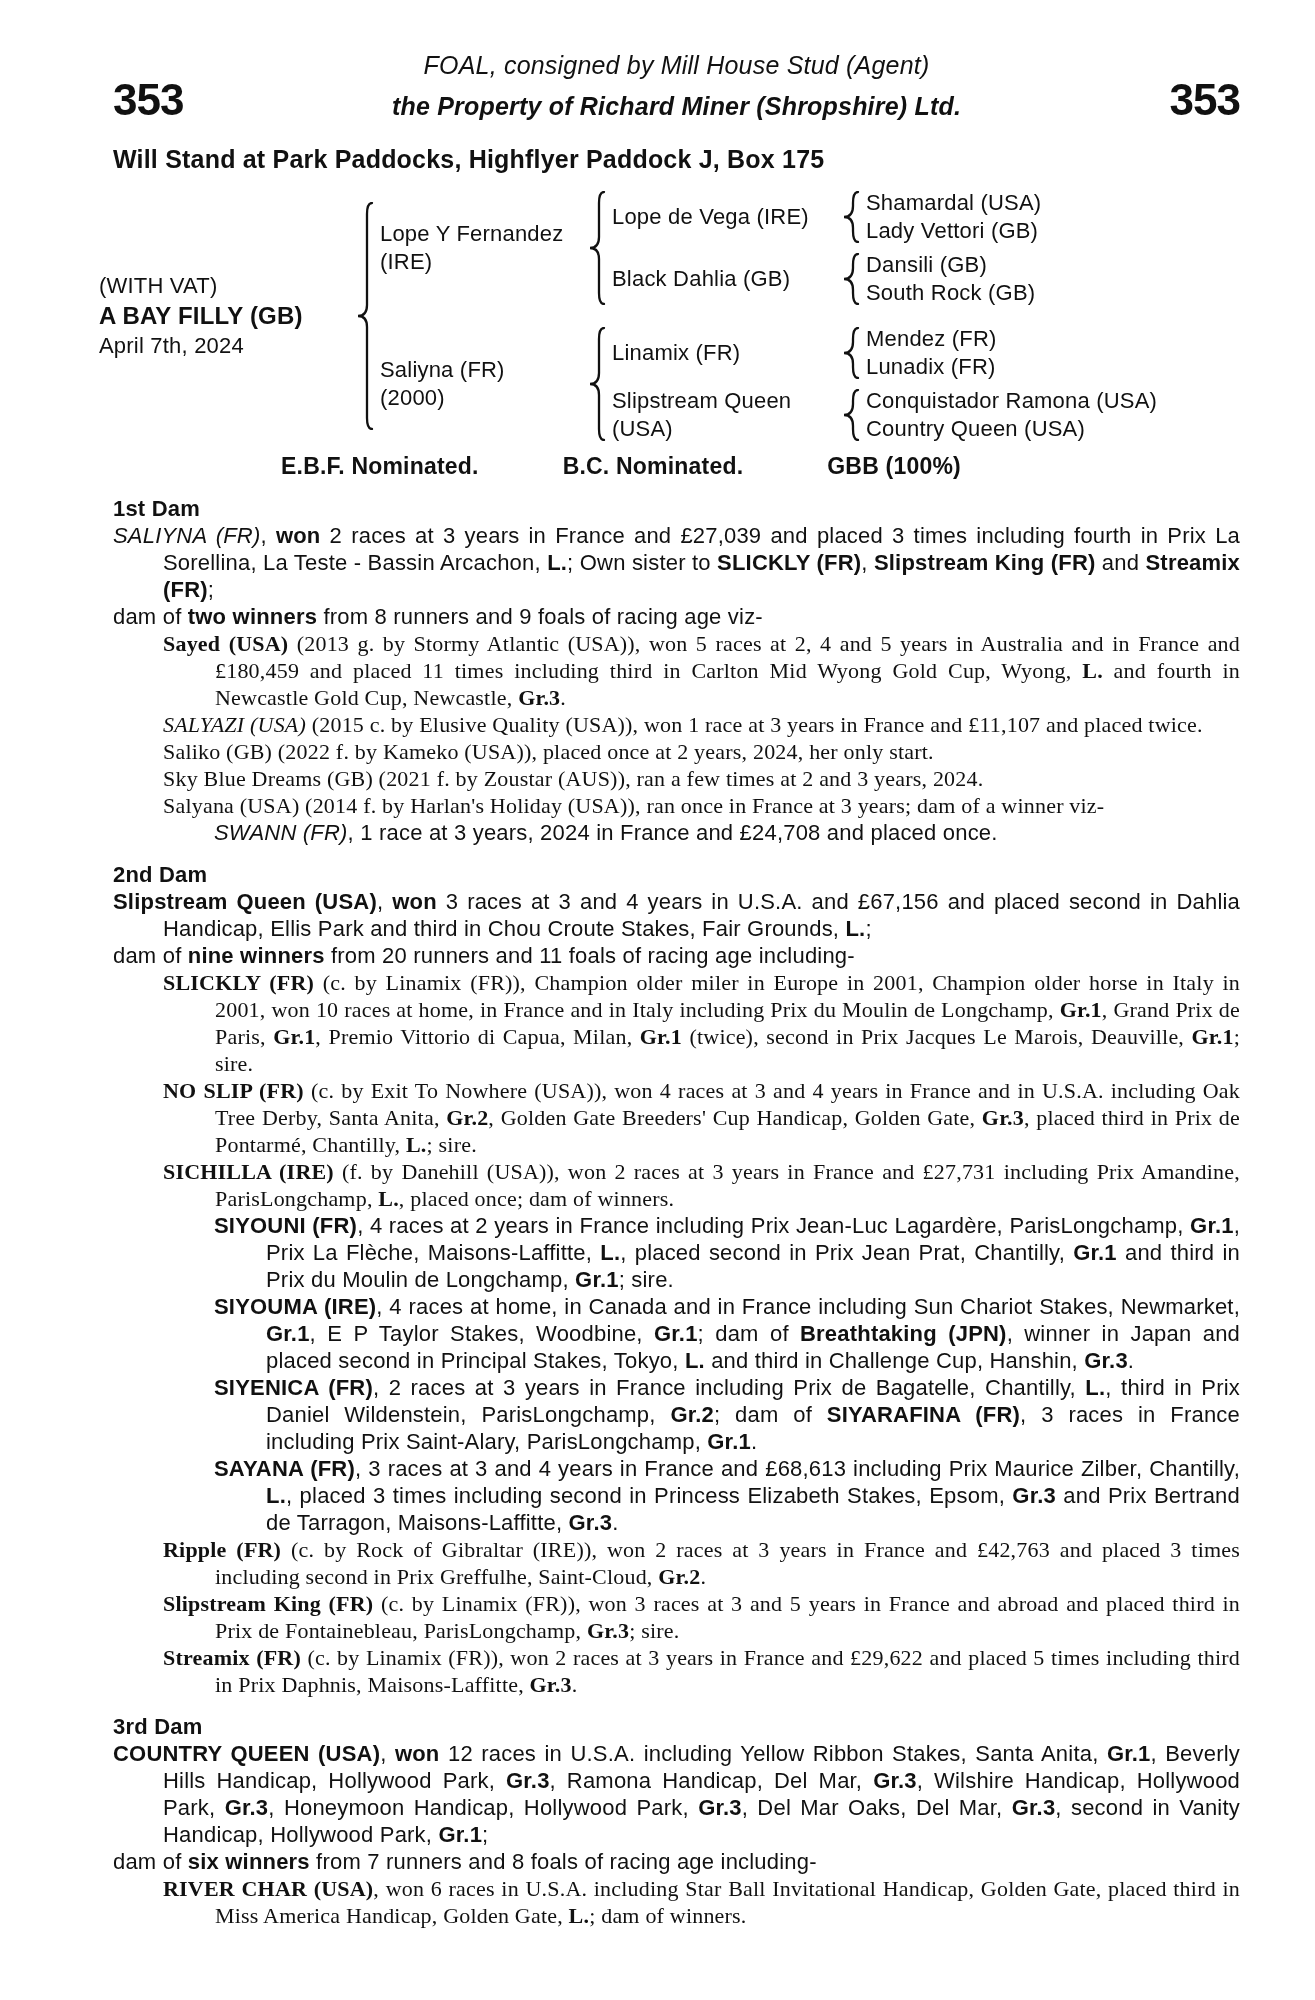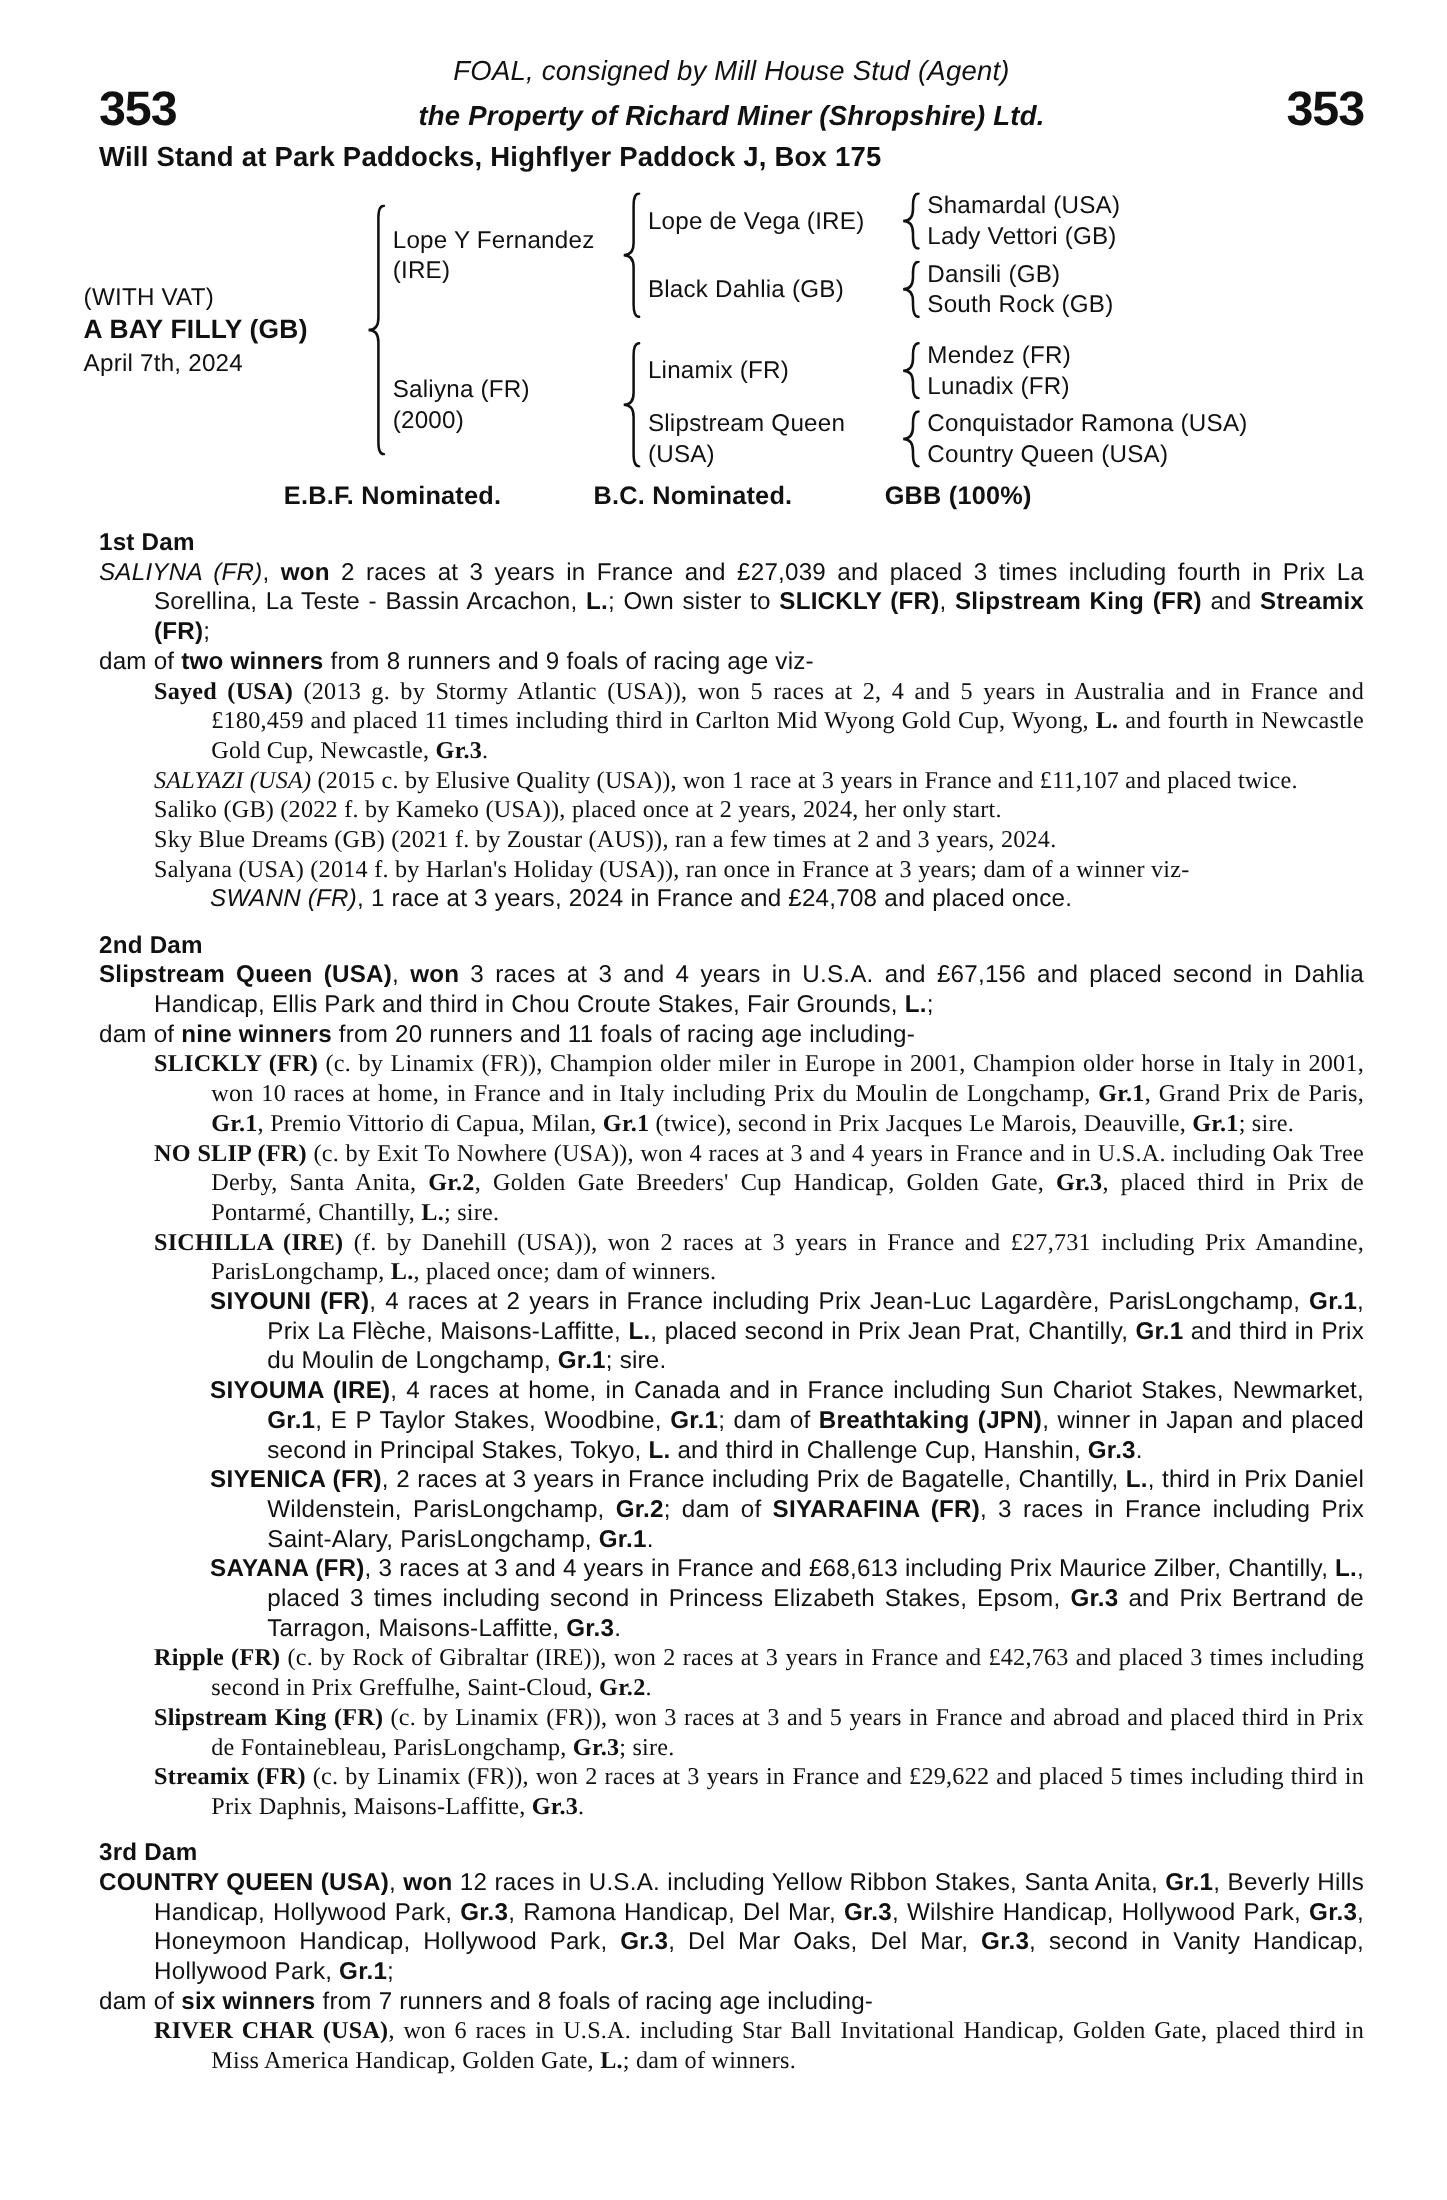--- a/index.html
+++ b/index.html
@@ -1,33 +1,33 @@
 <!DOCTYPE html>
 <html><head>
 <meta charset="utf-8">
 <style>
   html,body{margin:0;padding:0;background:#fff;}
   .page{
     position:relative;
     width:1315px;height:2000px;
     box-sizing:border-box;
-    padding:50px 75px 0 90px;
+    padding:50px 75px 0 113px;
     background:#fff;color:#111;
     font-family:"Liberation Sans", sans-serif;
     font-size:22px;line-height:27px;
     letter-spacing:0.2px;
     overflow:hidden;
   }
   
   .consignor{ text-align:center; font-style:italic; font-size:25px; line-height:30px;}
   .header-row{ display:flex; align-items:baseline; margin-top:6px;}
   .lot{ width:130px; font-weight:bold; font-size:44px; letter-spacing:-1px;}
   .lot-right{ text-align:right;}
   .property{ flex:1; text-align:center; font-style:italic; font-size:25px;font-weight:bold;}
-  .standline{ font-weight:bold; font-size:25px; margin-top:10px;}
+  .standline{ font-weight:bold; font-size:25px; margin-top:26px;}
   
   .pedigree{ display:flex; align-items:center; margin:16px 0 6px -14px;}
   .subject{ width:255px; line-height:30px;}
   .subj-name{ font-weight:bold; font-size:24px;}
   .parents{ display:flex; flex-direction:column; gap:18px;}
   .parent-row{ display:flex; align-items:center;}
   .pname{ width:206px; line-height:28px;}
   .gps{ display:flex; flex-direction:column; gap:6px;}
   .gp-row{ display:flex; align-items:center;}
   .gpname{ width:228px; line-height:28px;}

